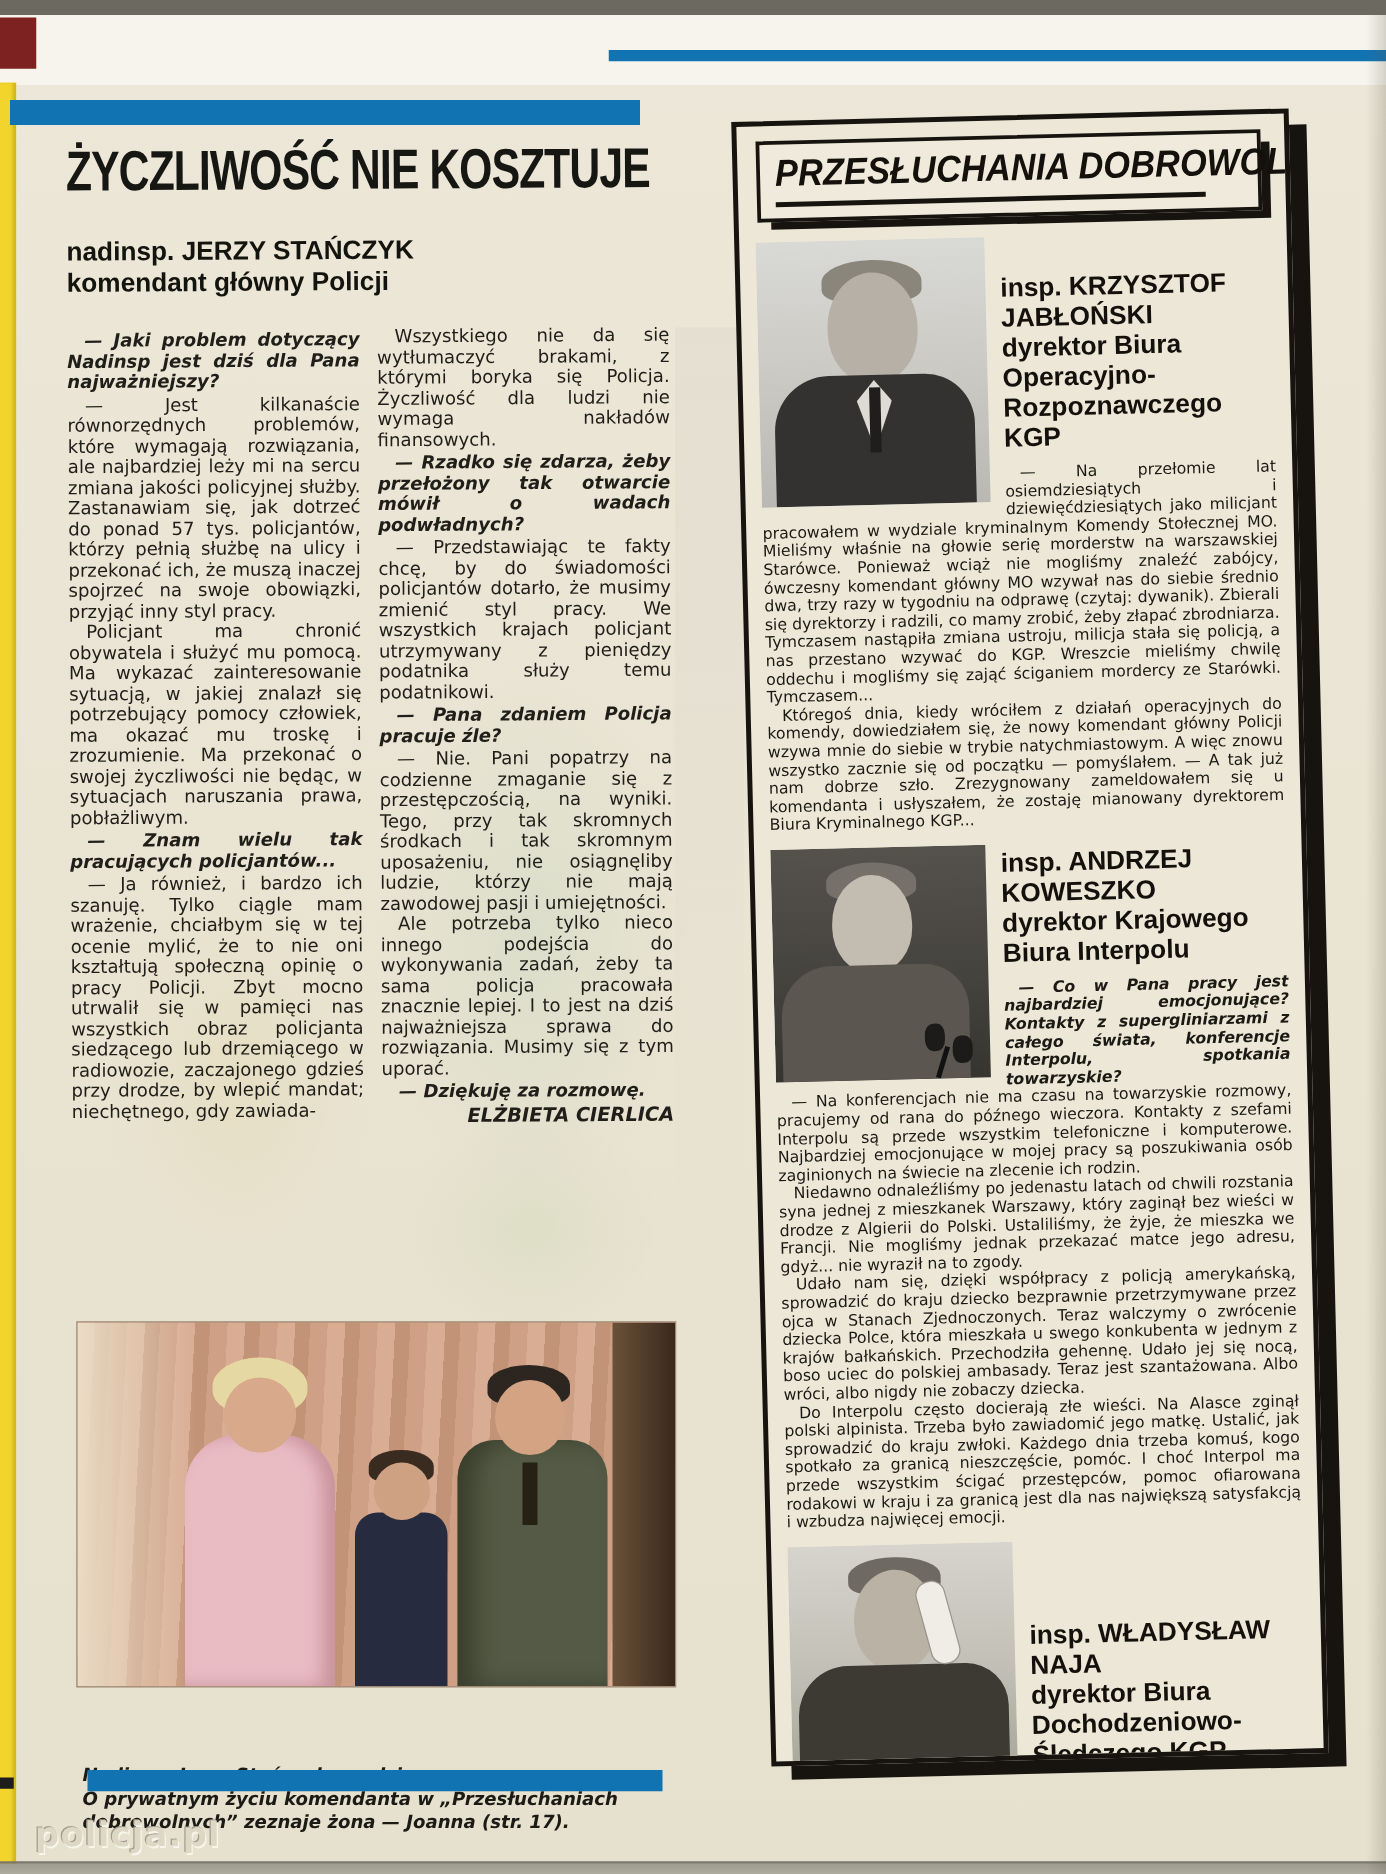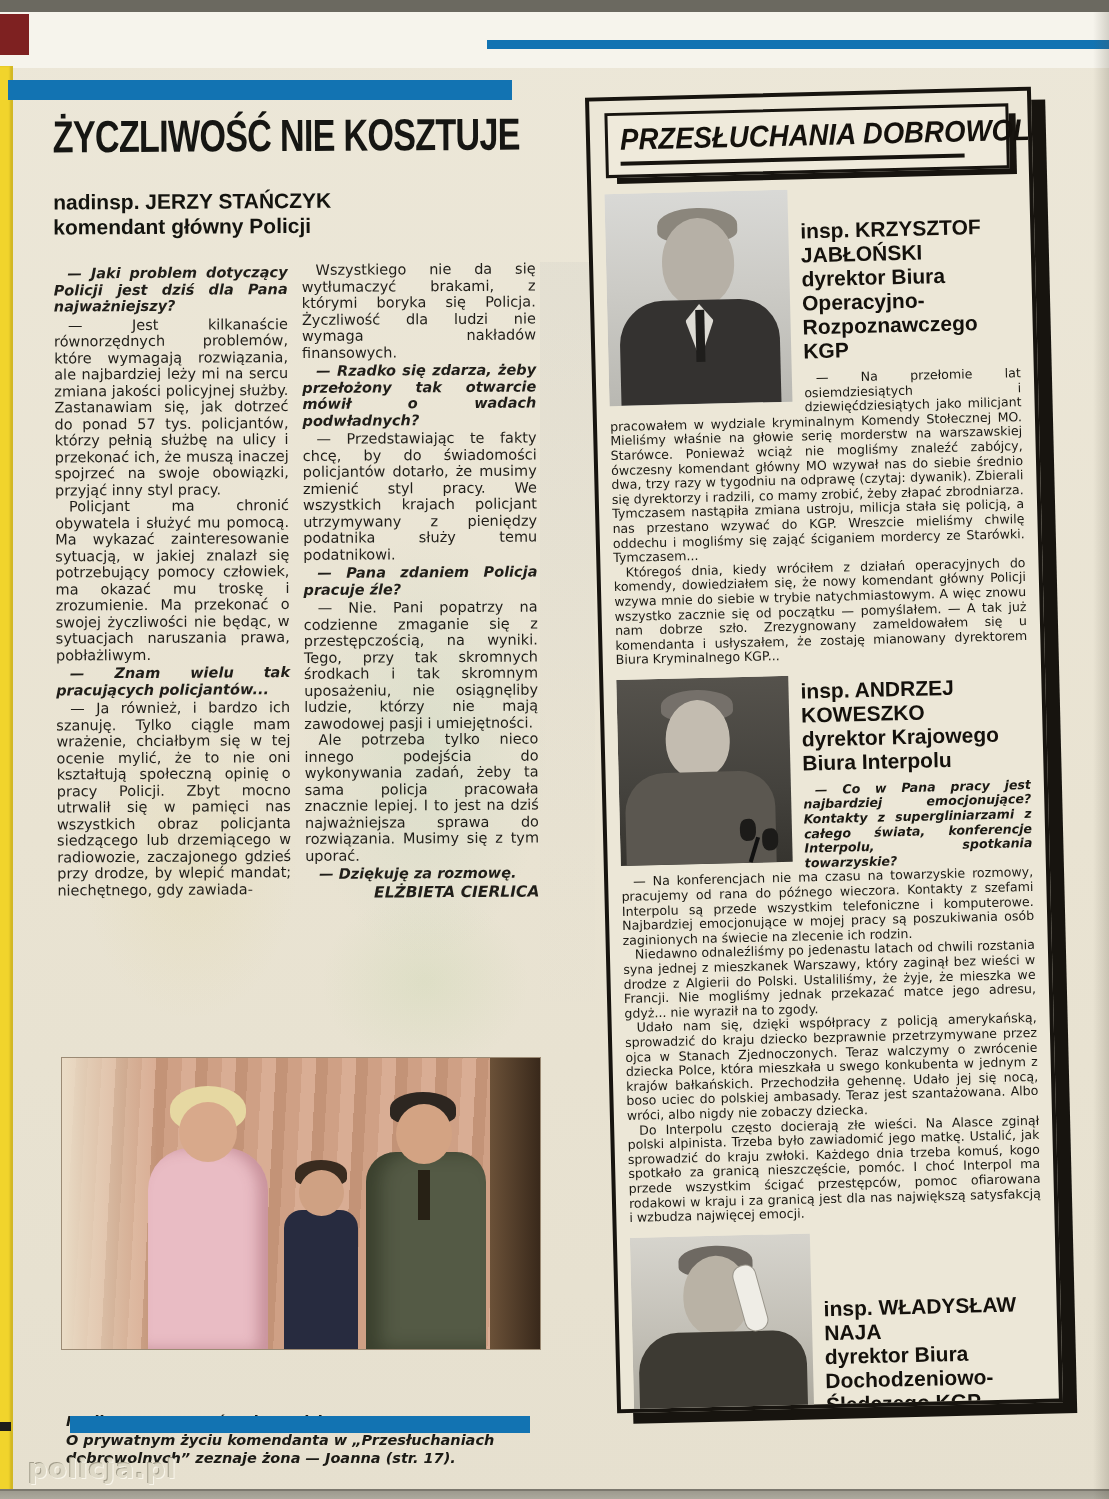--- a/index.html
+++ b/index.html
@@ -114,21 +114,21 @@
   <div class="blue-bar-title"></div>
 
   <div class="left-article">
     <div class="la-title">ŻYCZLIWOŚĆ NIE KOSZTUJE</div>
     <div class="la-author">
       <div>nadinsp. JERZY STAŃCZYK</div>
       <div>komendant główny Policji</div>
     </div>
     <div class="la-cols">
       <div class="la-col">
-        <p class="q">— Jaki problem dotyczący Policji jest dziś dla Pana najważniejszy?</p>
+        <p class="q">— Jaki problem dotyczący Nadinsp jest dziś dla Pana najważniejszy?</p>
         <p>— Jest kilkanaście równorzędnych problemów, które wymagają rozwiązania, ale najbardziej leży mi na sercu zmiana jakości policyjnej służby. Zastanawiam się, jak dotrzeć do ponad 57 tys. policjantów, którzy pełnią służbę na ulicy i przekonać ich, że muszą inaczej spojrzeć na swoje obowiązki, przyjąć inny styl pracy.</p>
         <p>Policjant ma chronić obywatela i służyć mu pomocą. Ma wykazać zainteresowanie sytuacją, w jakiej znalazł się potrzebujący pomocy człowiek, ma okazać mu troskę i zrozumienie. Ma przekonać o swojej życzliwości nie będąc, w sytuacjach naruszania prawa, pobłażliwym.</p>
         <p class="q">— Znam wielu tak pracujących policjantów...</p>
         <p>— Ja również, i bardzo ich szanuję. Tylko ciągle mam wrażenie, chciałbym się w tej ocenie mylić, że to nie oni kształtują społeczną opinię o pracy Policji. Zbyt mocno utrwalił się w pamięci nas wszystkich obraz policjanta siedzącego lub drzemiącego w radiowozie, zaczajonego gdzieś przy drodze, by wlepić mandat; niechętnego, gdy zawiada-</p>
       </div>
       <div class="la-col">
         <p>Wszystkiego nie da się wytłumaczyć brakami, z którymi boryka się Policja. Życzliwość dla ludzi nie wymaga nakładów finansowych.</p>
         <p class="q">— Rzadko się zdarza, żeby przełożony tak otwarcie mówił o wadach podwładnych?</p>
         <p>— Przedstawiając te fakty chcę, by do świadomości policjantów dotarło, że musimy zmienić styl pracy. We wszystkich krajach policjant utrzymywany z pieniędzy podatnika służy temu podatnikowi.</p>
         <p class="q">— Pana zdaniem Policja pracuje źle?</p>

